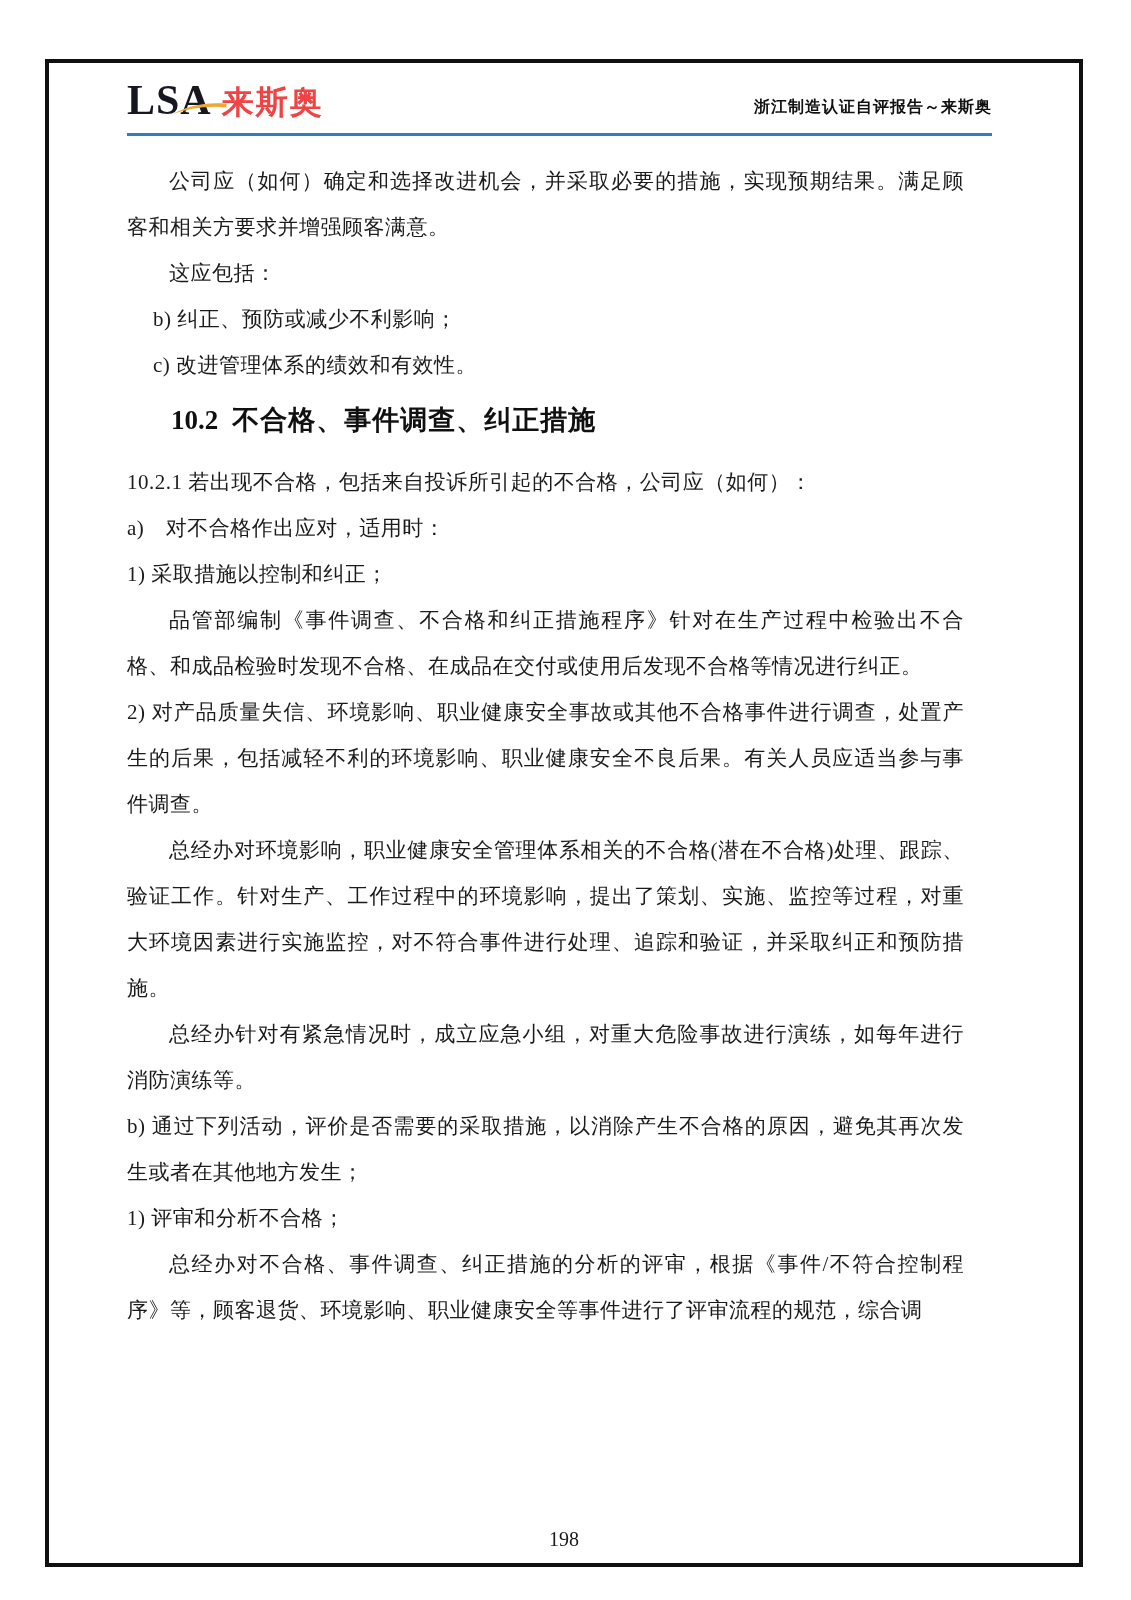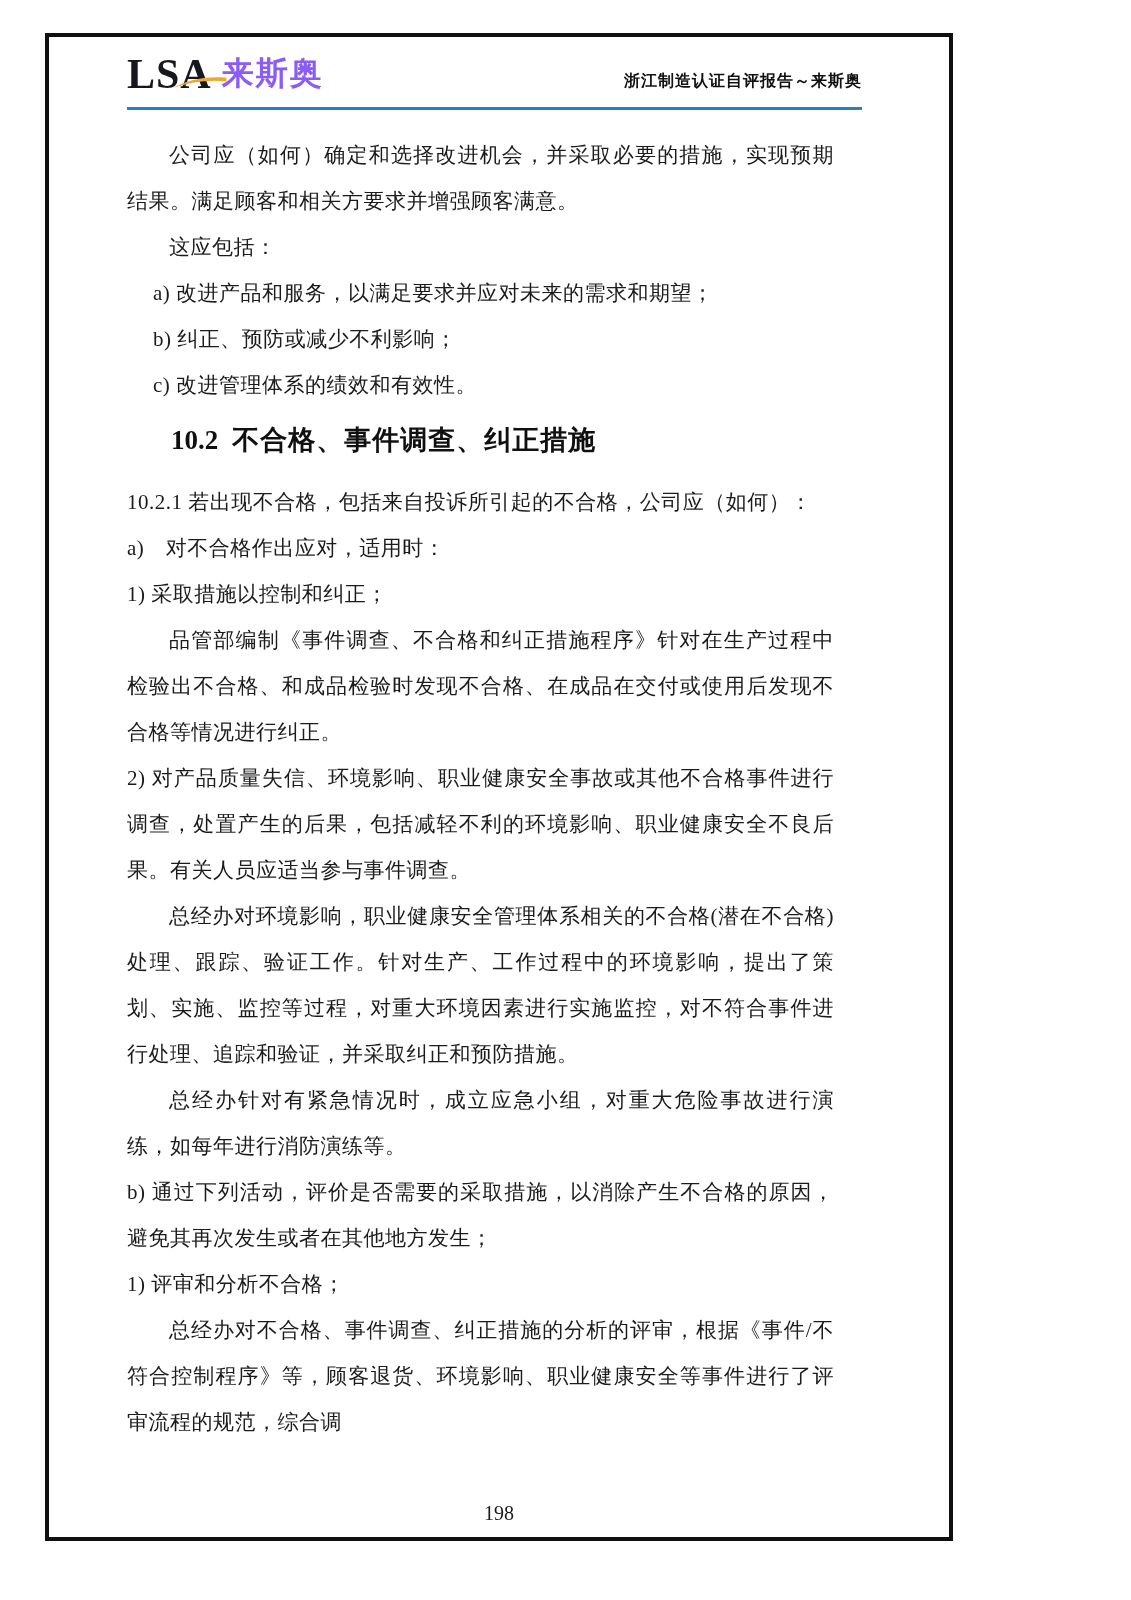--- a/index.html
+++ b/index.html
@@ -11,22 +11,22 @@
     width: 1131px;
     height: 1600px;
     position: relative;
     font-family: "Liberation Serif", "DejaVu Serif", serif;
     color: #1b1b1b;
     -webkit-font-smoothing: antialiased;
   }
   .page-frame {
     position: absolute;
     left: 45px;
-    top: 33px;
-    width: 908px;
+    top: 59px;
+    width: 1038px;
     height: 1508px;
     border: 4px solid #101010;
     box-sizing: border-box;
     background: #ffffff;
     overflow: hidden;
   }
   
   .header {
     padding: 19px 87px 0 78px;
   }
@@ -52,24 +52,24 @@
   }
   .logo-swoosh {
     position: absolute;
     left: 44px;
     bottom: 3px;
     width: 58px;
     height: 17px;
     pointer-events: none;
   }
   .logo-cn {
-    font-family: Liberation Mono, monospace;
+    font-family: Liberation Sans, sans-serif;
     font-weight: bold;
     font-size: 32px;
-    color: #8b5cf6;
+    color: #ef4444;
     letter-spacing: 2px;
     line-height: 1;
     padding-bottom: 2px;
   }
   .doc-title {
     font-family: "Liberation Sans", "DejaVu Sans", sans-serif;
     font-weight: bold;
     font-size: 16px;
     color: #111;
     letter-spacing: 1px;
@@ -138,21 +138,20 @@
         <span class="logo-cn">来斯奥</span>
       </div>
       <div class="doc-title">浙江制造认证自评报告～来斯奥</div>
     </div>
     <hr class="header-divider">
   </div>
 
   <div class="body-area">
     <p class="p-indent">公司应（如何）确定和选择改进机会，并采取必要的措施，实现预期结果。满足顾客和相关方要求并增强顾客满意。</p>
     <p class="p-indent">这应包括：</p>
-    <p class="p-list">a) 改进产品和服务，以满足要求并应对未来的需求和期望；</p>
     <p class="p-list">b) 纠正、预防或减少不利影响；</p>
     <p class="p-list">c) 改进管理体系的绩效和有效性。</p>
 
     <h2 class="section-heading">
       <span class="h-num">10.2</span><span>不合格、事件调查、纠正措施</span>
     </h2>
 
     <p class="p-plain">10.2.1 若出现不合格，包括来自投诉所引起的不合格，公司应（如何）：</p>
     <p class="p-plain">a)　对不合格作出应对，适用时：</p>
     <p class="p-plain">1) 采取措施以控制和纠正；</p>

